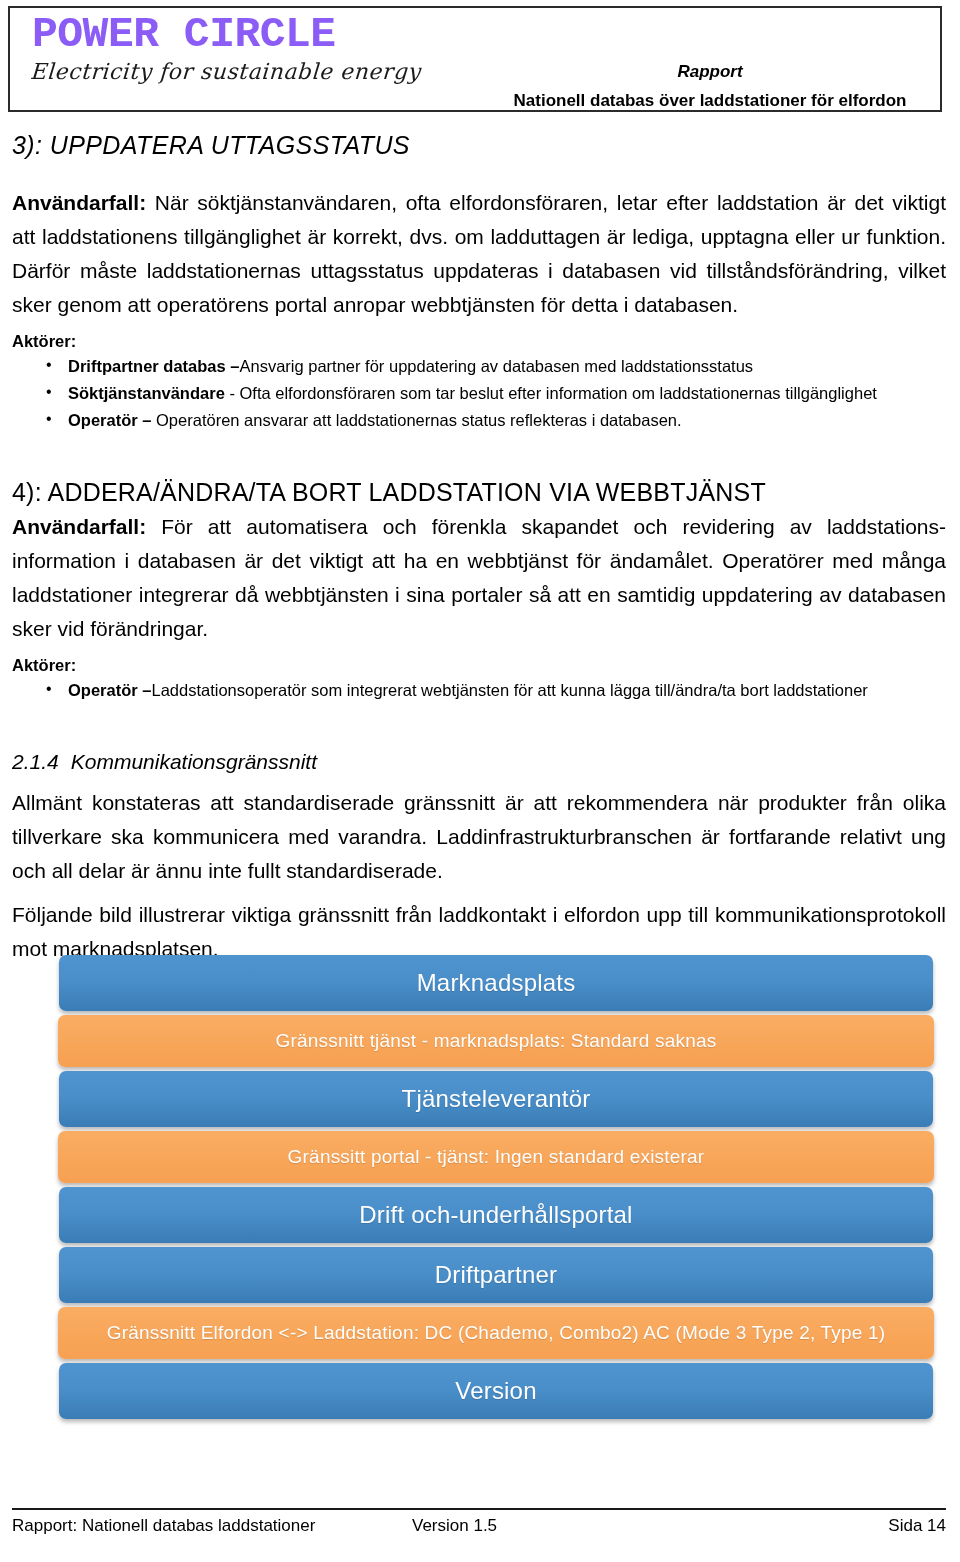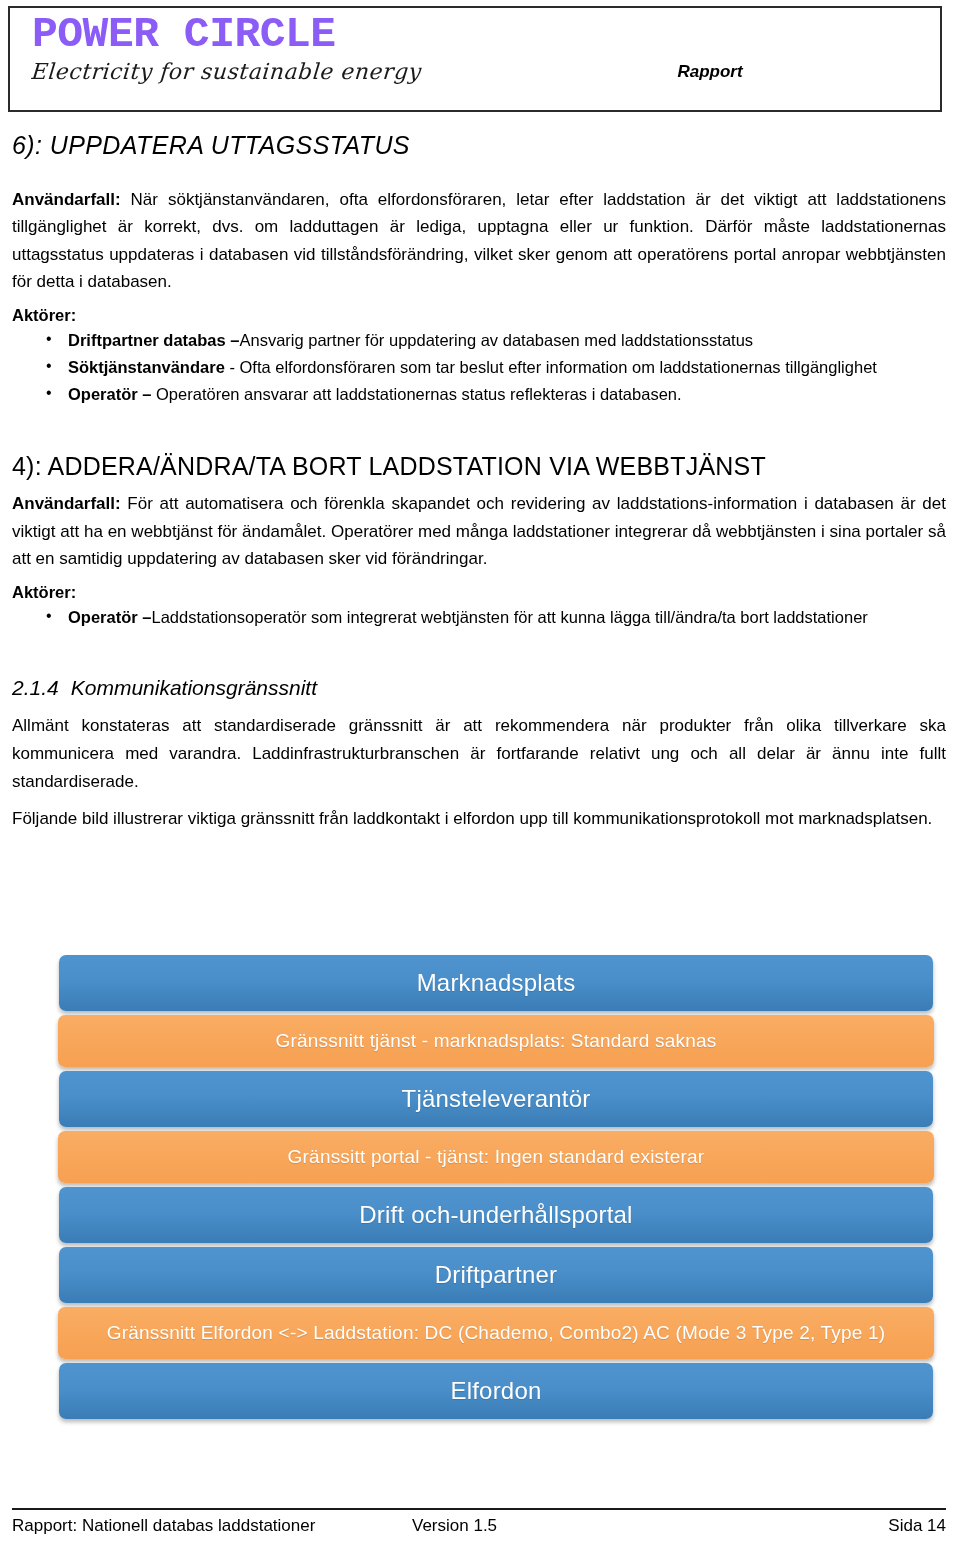--- a/index.html
+++ b/index.html
@@ -96,34 +96,34 @@
     font-weight: normal;
     letter-spacing: 0.4px;
     margin: 0 0 26px 0;
     line-height: 1.1;
   }
   h1.section-heading-plain {
     font-size: 25px;
     font-weight: normal;
     font-style: normal;
     letter-spacing: 0.2px;
-    margin: 0 0 10px 0;
+    margin: 0 0 4px 0;
     line-height: 1.1;
   }
   h2.subsection-heading {
     font-size: 21px;
     font-style: italic;
     font-weight: normal;
     margin: 0 0 12px 0;
     line-height: 1.2;
   }
   h2.subsection-heading .num { margin-right: 12px; }
 
   p.para {
-    font-size: 17px;
+    font-size: 21px;
     line-height: 1.62;
     margin: 0 0 10px 0;
     text-align: justify;
   }
   .b { font-weight: bold; }
 
   .actors-label {
     font-size: 16.5px;
     font-weight: bold;
     margin: 2px 0 2px 0;
@@ -203,26 +203,27 @@
 </head>
 <body>
 
 <div class="page-header">
   <div class="logo-block">
     <div class="logo-wordmark">POWER CIRCLE</div>
     <div class="logo-tagline">Electricity for sustainable energy</div>
   </div>
   <div class="header-title-block">
     <div class="header-kicker">Rapport</div>
+    <div class="header-title">Nationell databas över laddstationer för elfordon</div>
   </div>
 </div>
 
 <div class="content">
 
-  <h1 class="section-heading">6): UPPDATERA UTTAGSSTATUS</h1>
+  <h1 class="section-heading">3): UPPDATERA UTTAGSSTATUS</h1>
 
   <p class="para"><span class="b">Användarfall:</span><span> När söktjänstanvändaren, ofta elfordonsföraren, letar efter laddstation är det viktigt att laddstationens tillgänglighet är korrekt, dvs. om ladduttagen är lediga, upptagna eller ur funktion. Därför måste laddstationernas uttagsstatus uppdateras i databasen vid tillståndsförändring, vilket sker genom att operatörens portal anropar webbtjänsten för detta i databasen.</span></p>
 
   <div class="actors-label">Aktörer:</div>
   <ul class="actors">
     <li><span class="b">Driftpartner databas –</span><span>Ansvarig partner för uppdatering av databasen med laddstationsstatus</span></li>
     <li><span class="b">Söktjänstanvändare</span><span> - Ofta elfordonsföraren som tar beslut efter information om laddstationernas tillgänglighet</span></li>
     <li><span class="b">Operatör –</span><span> Operatören ansvarar att laddstationernas status reflekteras i databasen.</span></li>
   </ul>
 
@@ -247,20 +248,20 @@
 </div>
 
 <div class="diagram">
   <div class="bar role">Marknadsplats</div>
   <div class="bar iface">Gränssnitt tjänst - marknadsplats: Standard saknas</div>
   <div class="bar role">Tjänsteleverantör</div>
   <div class="bar iface">Gränssitt portal - tjänst: Ingen standard existerar</div>
   <div class="bar role">Drift och-underhållsportal</div>
   <div class="bar role">Driftpartner</div>
   <div class="bar iface">Gränssnitt Elfordon &lt;-&gt; Laddstation: DC (Chademo, Combo2) AC (Mode 3 Type 2, Type 1)</div>
-  <div class="bar role">Elfordon</div>
+  <div class="bar role">Version</div>
 </div>
 
 <div class="footer">
   <div class="footer-left">Rapport: Nationell databas laddstationer</div>
   <div class="footer-mid">Version 1.5</div>
   <div class="footer-right">Sida 14</div>
 </div>
 
 </body></html>

